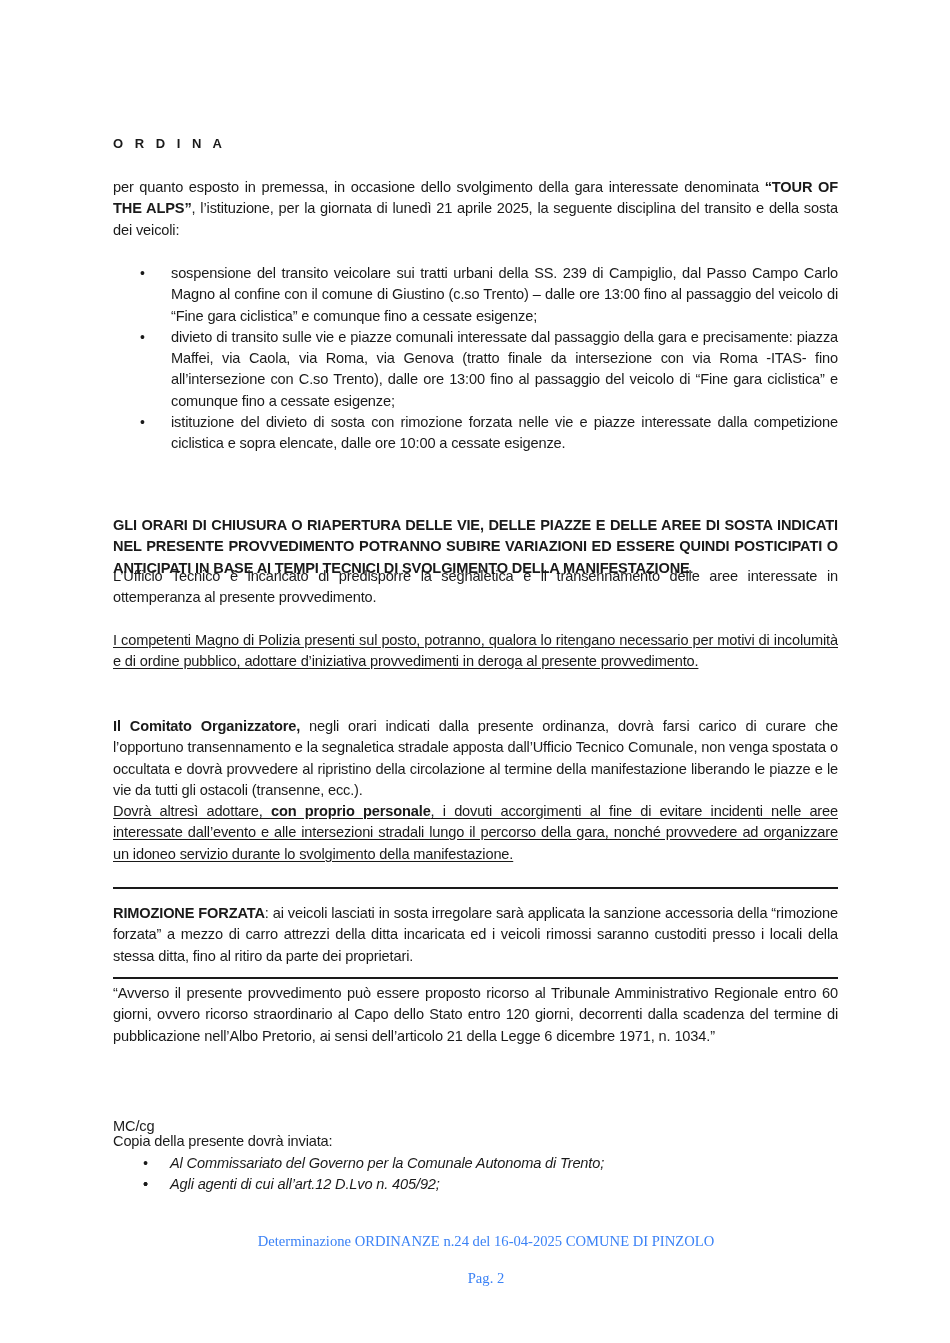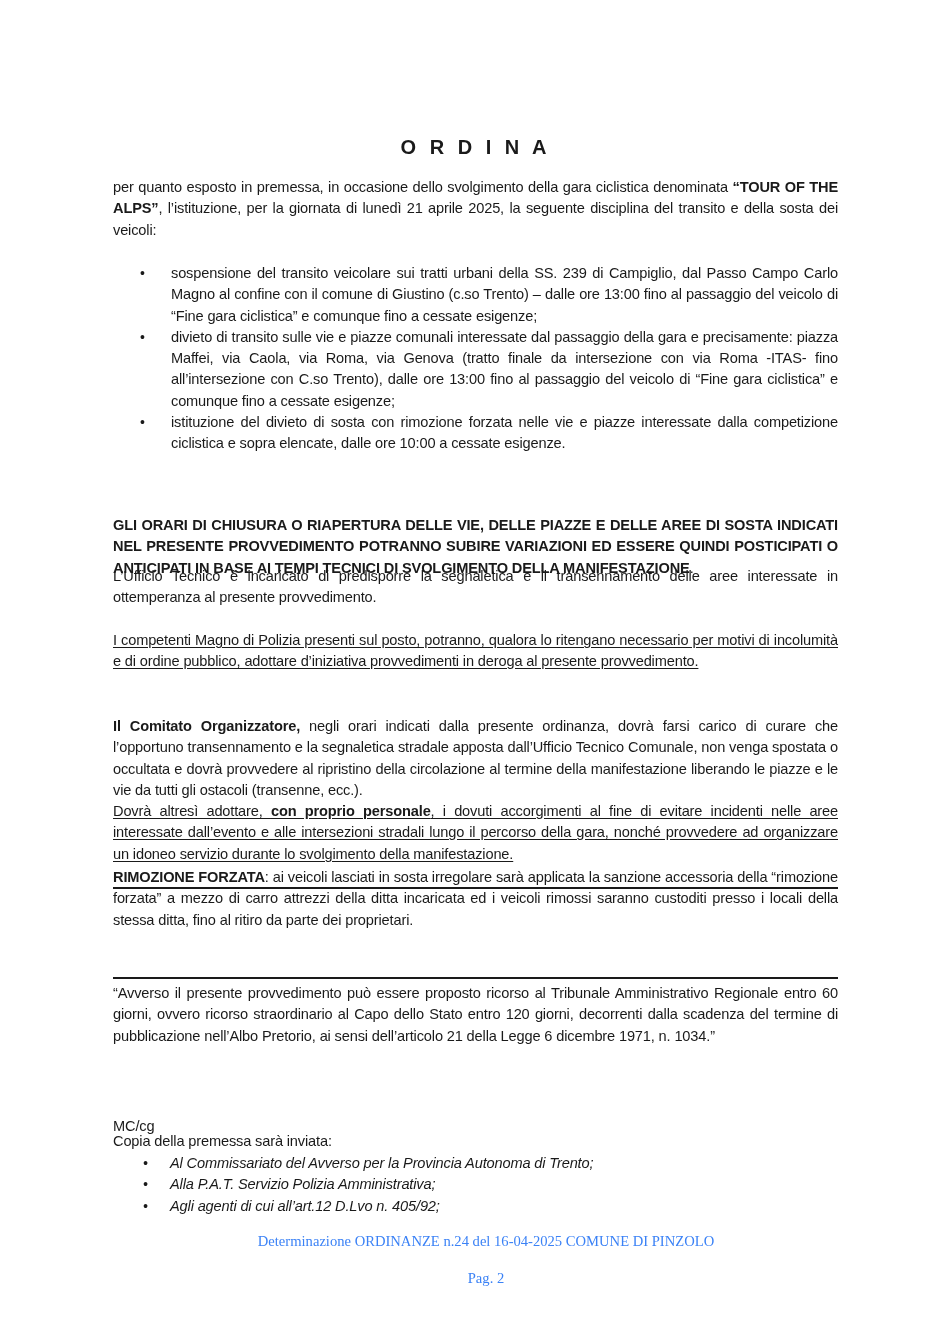--- a/index.html
+++ b/index.html
@@ -1,21 +1,21 @@
 <!DOCTYPE html>
 <html><head>
   <meta charset="utf-8">
   <style>
     html, body { margin: 0; padding: 0; background: #ffffff; }
     body { width: 950px; height: 1343px; position: relative; overflow: hidden;
            font-family: "Liberation Sans", sans-serif; color: #1a1a1a; }
     .page { position: absolute; left: 113px; top: 0; width: 725px; }
     .txt { font-size: 14.6px; line-height: 21.3px; text-align: justify; margin: 0; letter-spacing: -0.15px; }
-    .title { position: absolute; top: 136px; left: 0; width: 725px; text-align: center;
-             font-weight: bold; font-size: 20px; letter-spacing: 4px; }
+    .title { position: absolute; top: 136px; left: 0; width: 725px; text-align: left;
+             font-weight: bold; font-size: 13px; letter-spacing: 4px; }
     .block { position: absolute; left: 0; width: 725px; }
     ul.bul { margin: 0; padding: 0; list-style: none; }
     ul.bul li { position: relative; padding-left: 58px; }
     ul.bul li .dot { position: absolute; left: 27px; top: 0; font-size: 14px; }
     .b { font-weight: bold; }
     .u { text-decoration: underline; text-underline-offset: 2px; }
     .it { font-style: italic; }
     .rule { position: absolute; left: 0; width: 725px; height: 2px; background: #1a1a1a; }
     .footer { position: absolute; left: 11px; width: 950px; text-align: center;
               font-family: "Liberation Serif", serif; font-size: 14.6px; color: #3b82f6; }
@@ -24,21 +24,21 @@
     ul.copy li span.t { display: inline-block; margin-left: 27px; }
   </style>
 </head>
 <body>
 
 <div class="page">
 
   <div class="title">O R D I N A</div>
 
   <p class="txt block" style="top:177px;">
-    <span>per quanto esposto in premessa, in occasione dello svolgimento della gara ciclistica denominata </span><span class="b">“TOUR OF THE ALPS”</span><span>, l’istituzione, per la giornata di lunedì 21 aprile 2025, la seguente disciplina del transito e della sosta dei veicoli:</span>
+    <span>per quanto esposto in premessa, in occasione dello svolgimento della gara interessate denominata </span><span class="b">“TOUR OF THE ALPS”</span><span>, l’istituzione, per la giornata di lunedì 21 aprile 2025, la seguente disciplina del transito e della sosta dei veicoli:</span>
   </p>
 
   <ul class="bul txt block" style="top:263px;">
     <li><span class="dot">•</span><span>sospensione del transito veicolare sui tratti urbani della SS. 239 di Campiglio, dal Passo Campo Carlo Magno al confine con il comune di Giustino (c.so Trento) – dalle ore 13:00 fino al passaggio del veicolo di “Fine gara ciclistica” e comunque fino a cessate esigenze;</span></li>
     <li><span class="dot">•</span><span>divieto di transito sulle vie e piazze comunali interessate dal passaggio della gara e precisamente: piazza Maffei, via Caola, via Roma, via Genova (tratto finale da intersezione con via Roma -ITAS- fino all’intersezione con C.so Trento), dalle ore 13:00 fino al passaggio del veicolo di “Fine gara ciclistica” e comunque fino a cessate esigenze;</span></li>
     <li><span class="dot">•</span><span>istituzione del divieto di sosta con rimozione forzata nelle vie e piazze interessate dalla competizione ciclistica e sopra elencate, dalle ore 10:00 a cessate esigenze.</span></li>
   </ul>
 
   <p class="txt block" style="top:481px;margin-top:34px;">
     <span class="b">GLI ORARI DI CHIUSURA O RIAPERTURA DELLE VIE, DELLE PIAZZE E DELLE AREE DI SOSTA INDICATI NEL PRESENTE PROVVEDIMENTO POTRANNO SUBIRE VARIAZIONI ED ESSERE QUINDI POSTICIPATI O ANTICIPATI IN BASE AI TEMPI TECNICI DI SVOLGIMENTO DELLA MANIFESTAZIONE</span><span>.</span>
@@ -48,33 +48,33 @@
 
   <p class="txt block u" style="top:630px;">I competenti Magno di Polizia presenti sul posto, potranno, qualora lo ritengano necessario per motivi di incolumità e di ordine pubblico, adottare d’iniziativa provvedimenti in deroga al presente provvedimento.</p>
 
   <p class="txt block" style="top:716px;">
     <span class="b">Il Comitato Organizzatore,</span><span> negli orari indicati dalla presente ordinanza, dovrà farsi carico di curare che l’opportuno transennamento e la segnaletica stradale apposta dall’Ufficio Tecnico Comunale, non venga spostata o occultata e dovrà provvedere al ripristino della circolazione al termine della manifestazione liberando le piazze e le vie da tutti gli ostacoli (transenne, ecc.).</span><br>
     <span class="u"><span>Dovrà altresì adottare, </span><span class="b">con proprio personale</span><span>, i dovuti accorgimenti al fine di evitare incidenti nelle aree interessate dall’evento e alle intersezioni stradali lungo il percorso della gara, nonché provvedere ad organizzare un idoneo servizio durante lo svolgimento della manifestazione.</span></span>
   </p>
 
   <div class="rule" style="top:887px;"></div>
 
-  <p class="txt block" style="top:867px;">
+  <p class="txt block" style="top:903px;">
     <span class="b">RIMOZIONE FORZATA</span><span>: ai veicoli lasciati in sosta irregolare sarà applicata la sanzione accessoria della “rimozione forzata” a mezzo di carro attrezzi della ditta incaricata ed i veicoli rimossi saranno custoditi presso i locali della stessa ditta, fino al ritiro da parte dei proprietari.</span>
   </p>
 
   <div class="rule" style="top:977px;"></div>
 
   <p class="txt block" style="top:983px;">“Avverso il presente provvedimento può essere proposto ricorso al Tribunale Amministrativo Regionale entro 60 giorni, ovvero ricorso straordinario al Capo dello Stato entro 120 giorni, decorrenti dalla scadenza del termine di pubblicazione nell’Albo Pretorio, ai sensi dell’articolo 21 della Legge 6 dicembre 1971, n. 1034.”</p>
 
   <p class="txt block" style="top:1088px;margin-top:28px;">MC/cg</p>
 
-  <p class="txt block" style="top:1131px;">Copia della premessa sarà inviata:</p>
+  <p class="txt block" style="top:1131px;">Copia della presente dovrà inviata:</p>
 
   <ul class="bul copy txt block it" style="top:1153px;">
-    <li><span class="dot">•</span><span class="t">Al Commissariato del Avverso per la Provincia Autonoma di Trento;</span></li>
-    <li><span class="dot">•</span><span class="t">Alla P.A.T. Servizio Polizia Amministrativa;</span></li>
+    <li><span class="dot">•</span><span class="t">Al Commissariato del Governo per la Comunale Autonoma di Trento;</span></li>
+    <li><span class="dot">•</span></li>
     <li><span class="dot">•</span><span class="t">Agli agenti di cui all’art.12 D.Lvo n. 405/92;</span></li>
   </ul>
 </div>
 
 <div class="footer" style="top:1233px;">Determinazione ORDINANZE n.24 del 16-04-2025 COMUNE DI PINZOLO</div>
 <div class="footer" style="top:1270px;">Pag. 2</div>
 
 </body></html>

